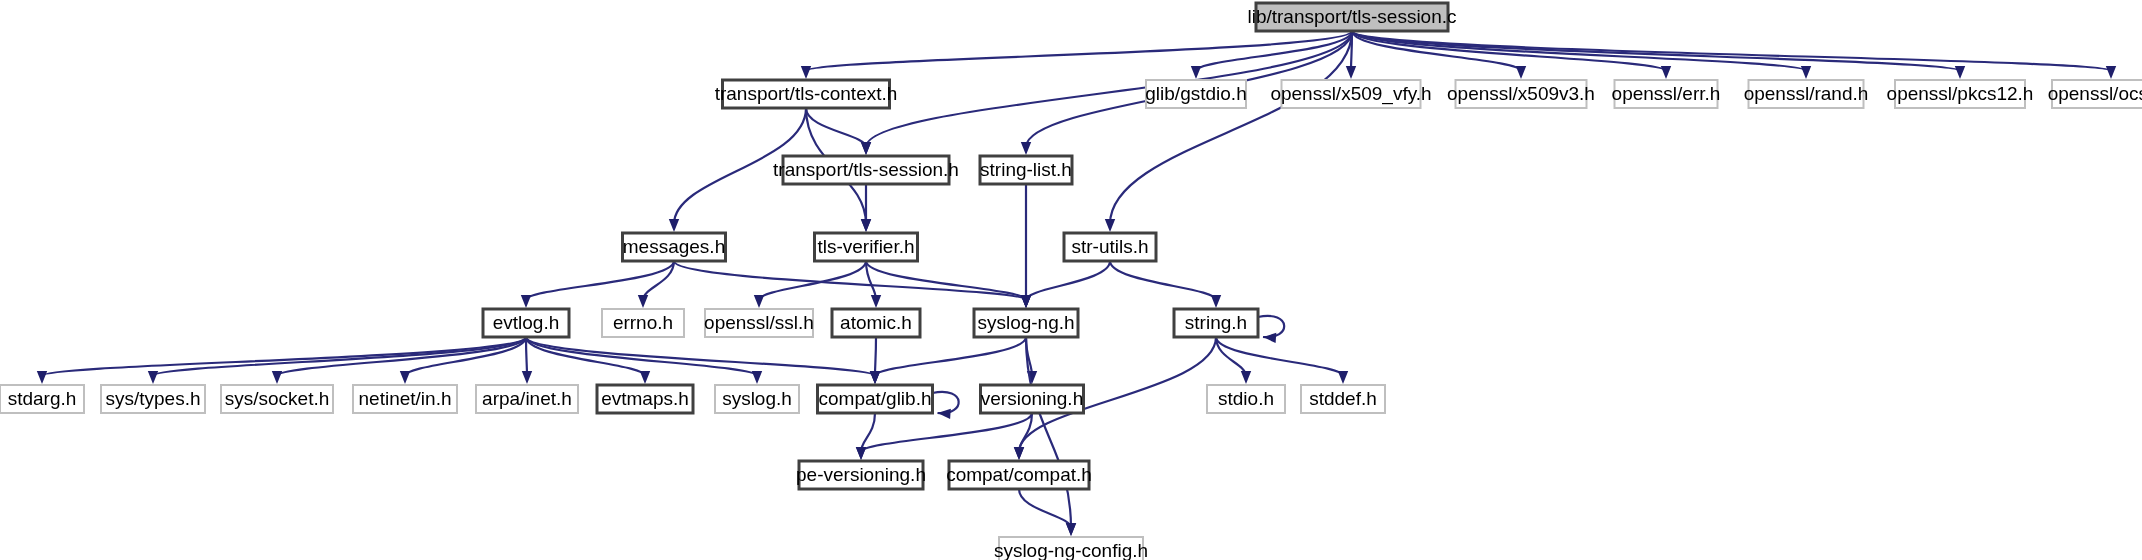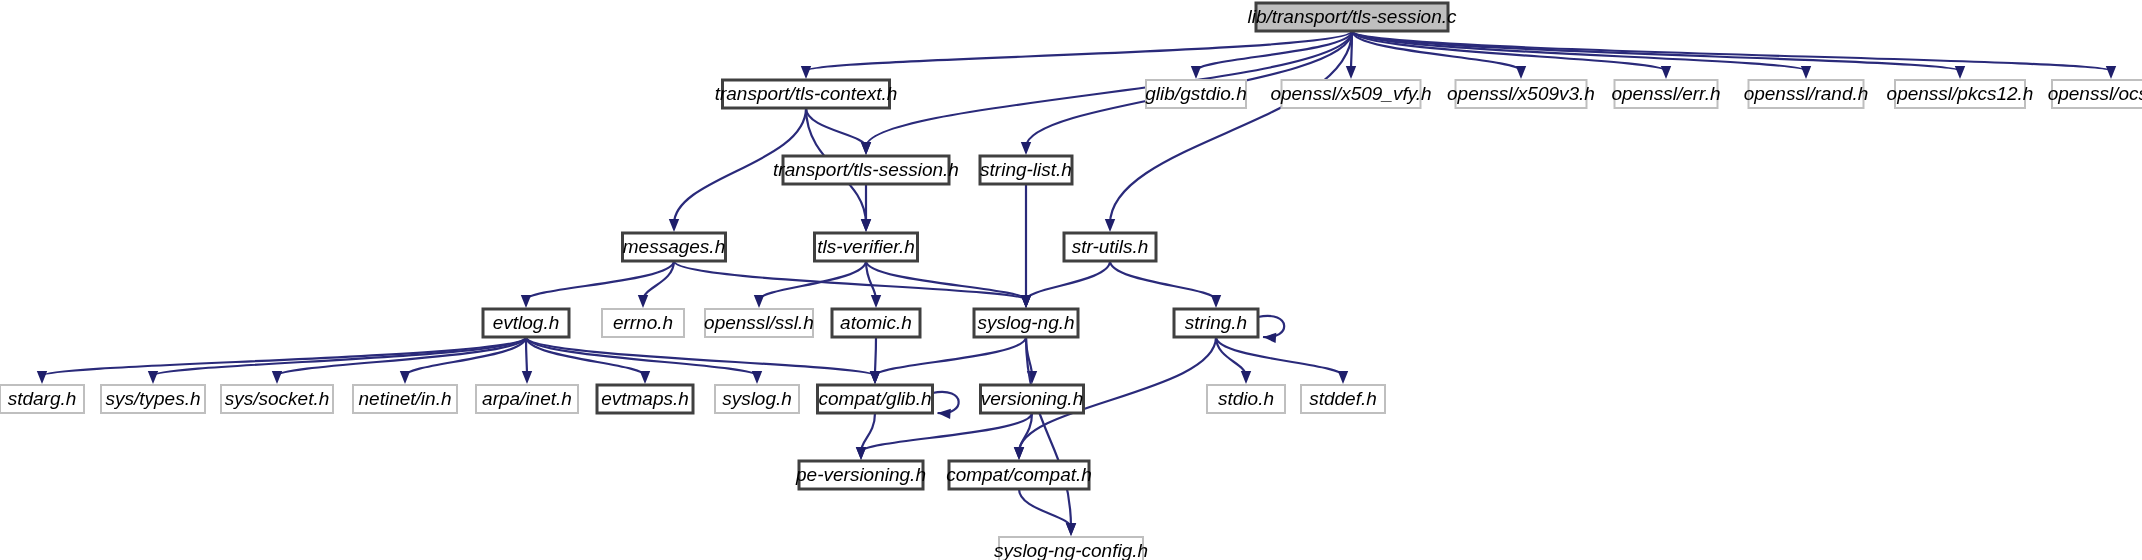--- a/index.html
+++ b/index.html
@@ -11,21 +11,20 @@
   body {
     width: 2142px;
     height: 560px;
     overflow: hidden;
     font-family: "Liberation Sans", sans-serif;
   }
   #graph-root {
     position: relative;
     width: 2142px;
     height: 560px;
-    font-style: italic;
   }
   svg.graph {
     display: block;
     width: 2142px;
     height: 560px;
   }
   .node-box {
     fill: #ffffff;
     stroke: #bfbfbf;
     stroke-width: 2;

